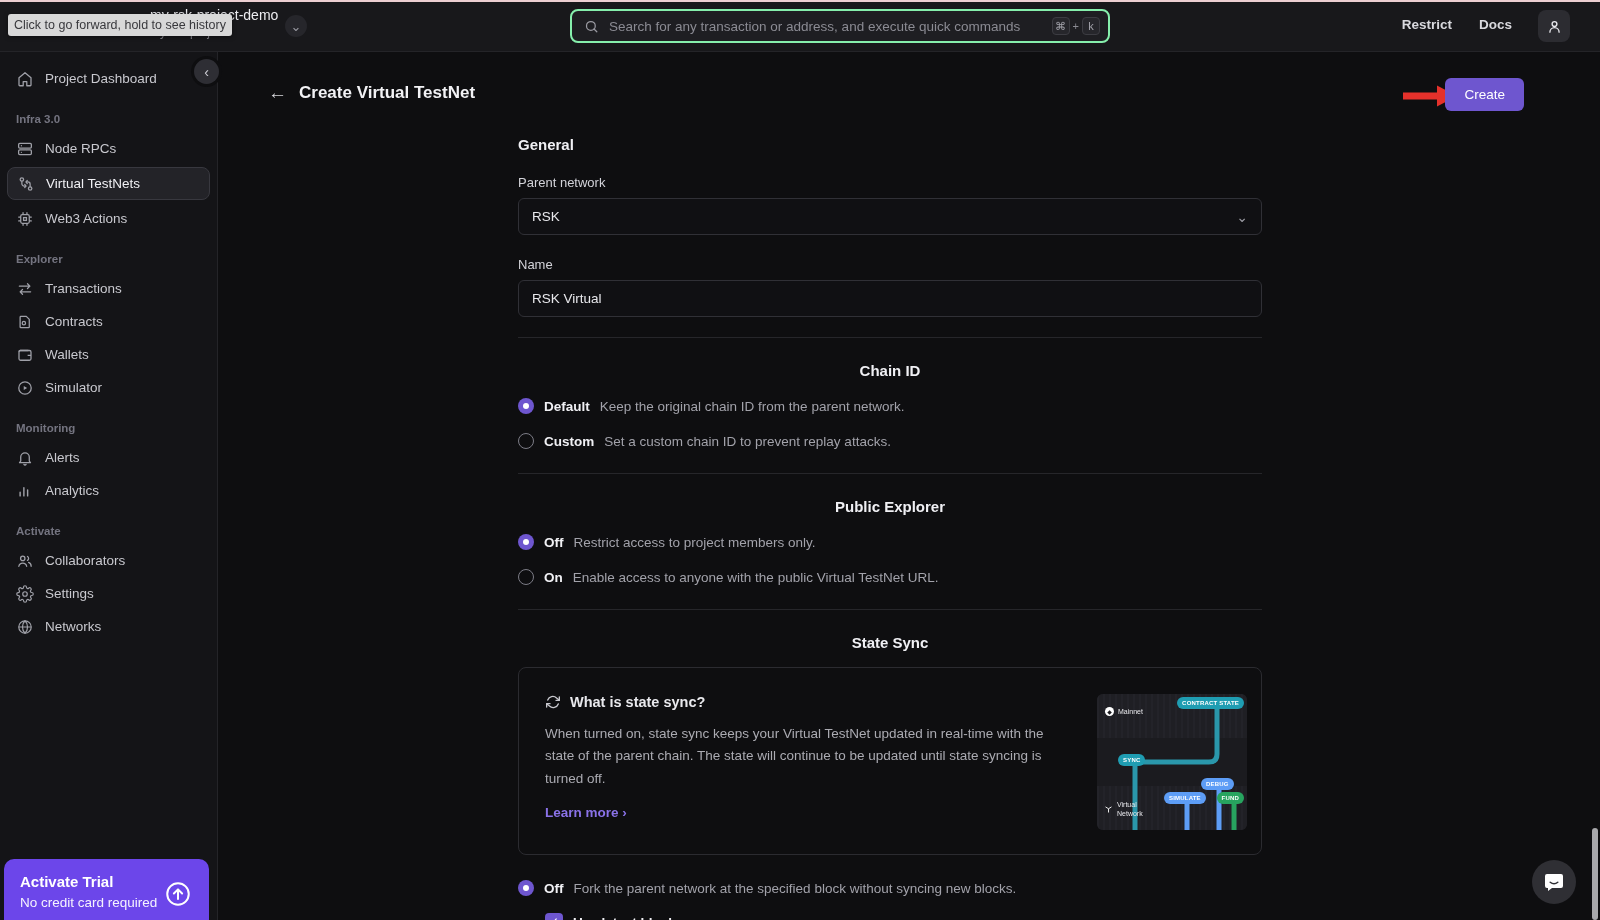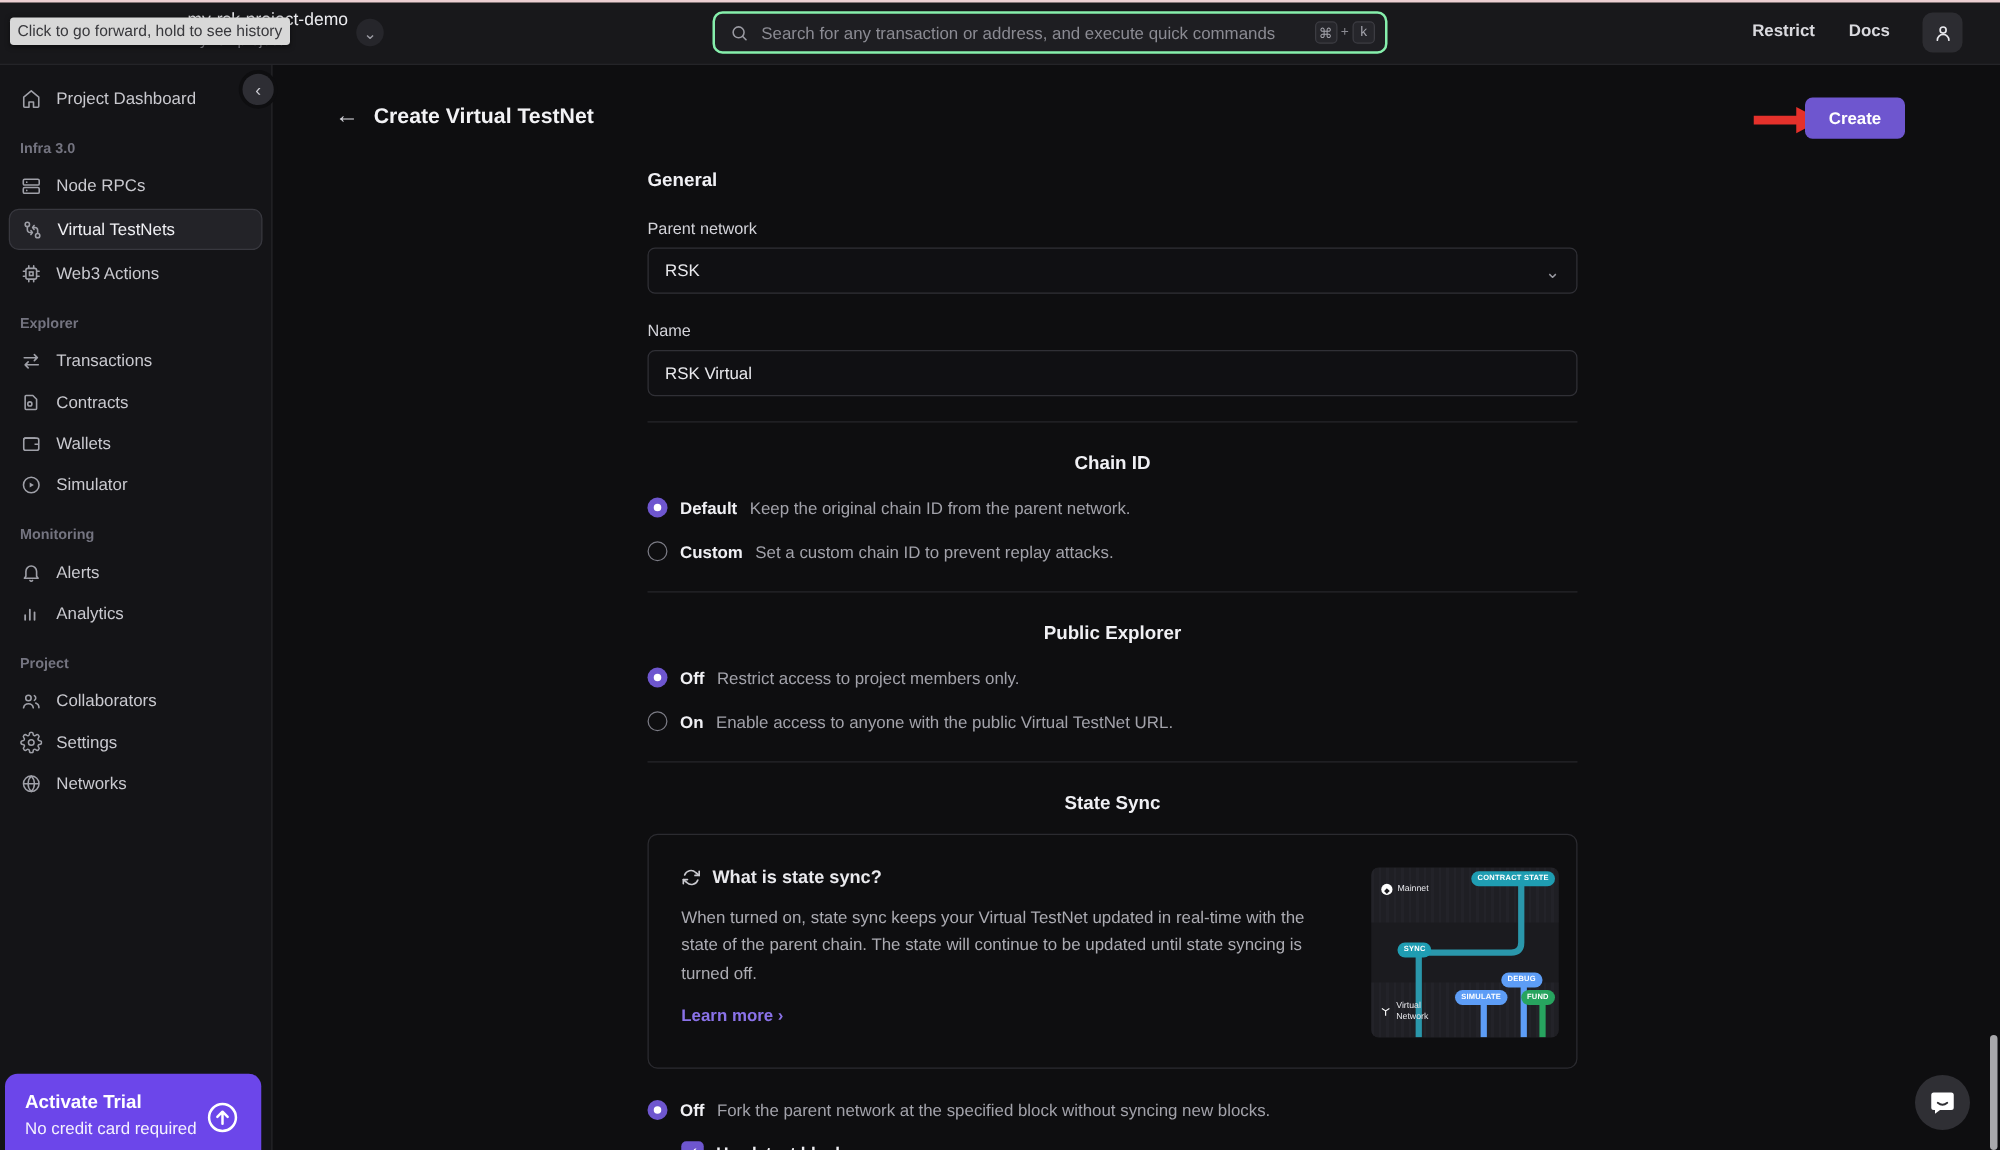--- a/index.html
+++ b/index.html
@@ -48,21 +48,21 @@
     padding:14px 16px 20px; cursor:pointer; }
   .trial-title { font-size:15px; font-weight:700; color:#ffffff; }
   .trial-sub { font-size:13.5px; color:rgba(255,255,255,.93); margin-top:5px; }
   .trial-icon { position:absolute; right:16px; top:50%; margin-top:-16px; color:#fff; }
 
   
   .main { position:absolute; top:52px; left:218px; right:0; bottom:0; background:#0e0e10; }
   .back-btn { position:absolute; left:50px; top:30px; font-size:19px; color:#d6d6dc; cursor:pointer; }
   .page-title { position:absolute; left:81px; top:31px; font-size:17px; font-weight:700; color:#f2f2f5; }
   .create-btn { position:absolute; right:76px; top:26px; background:#6e56cf; color:#fff; border:none;
-    border-radius:6px; padding:9px 19px; font-size:13.5px; font-family:"Liberation Sans", sans-serif; cursor:pointer;font-weight:bold; }
+    border-radius:6px; padding:9px 19px; font-size:13.5px; font-family:"Liberation Sans", sans-serif; cursor:pointer; }
   .red-arrow { position:absolute; right:142px; top:32px; }
 
   .form { position:absolute; left:300px; top:0; width:744px; }
   .h-section { font-size:15px; font-weight:700; color:#f0f0f4; }
   .f-label { font-size:13px; color:#d3d3d9; margin-top:22px; }
   .f-control { margin-top:8px; height:37px; border:1px solid #303036; border-radius:6px; background:#101013;
     display:flex; align-items:center; padding:12px 13px; font-size:13.5px; color:#e8e8ec; cursor:pointer; }
   .f-control .grow { flex:1; }
   .f-control .chev { color:#9a9aa2; font-size:14px; }
   input.f-control { width:100%; outline:none; cursor:text; font-family:"Liberation Sans", sans-serif; }
@@ -249,21 +249,21 @@
     </div>
     <div class="nav-item">
       <span class="nicon">
           <svg width="18" height="18" viewBox="0 0 24 24" fill="none" stroke="currentColor" stroke-width="1.9" stroke-linecap="round">
             <path d="M5.5 18.5v-5M10.5 18.5V7.5M15.5 18.5v-8"></path>
           </svg>
         </span>
       <span>Analytics</span>
     </div>
 
-    <div class="nav-section">Project</div>
+    <div class="nav-section">Activate</div>
     <div class="nav-item">
       <span class="nicon">
           <svg width="18" height="18" viewBox="0 0 24 24" fill="none" stroke="currentColor" stroke-width="1.7" stroke-linecap="round">
             <circle cx="9" cy="8.5" r="2.9"></circle>
             <path d="M3.8 19a5.3 5.3 0 0 1 10.4 0"></path>
             <path d="M15.3 6a2.9 2.9 0 0 1 0 5.1M16.8 13.9A5.3 5.3 0 0 1 20.2 19"></path>
           </svg>
         </span>
       <span>Collaborators</span>
     </div>

